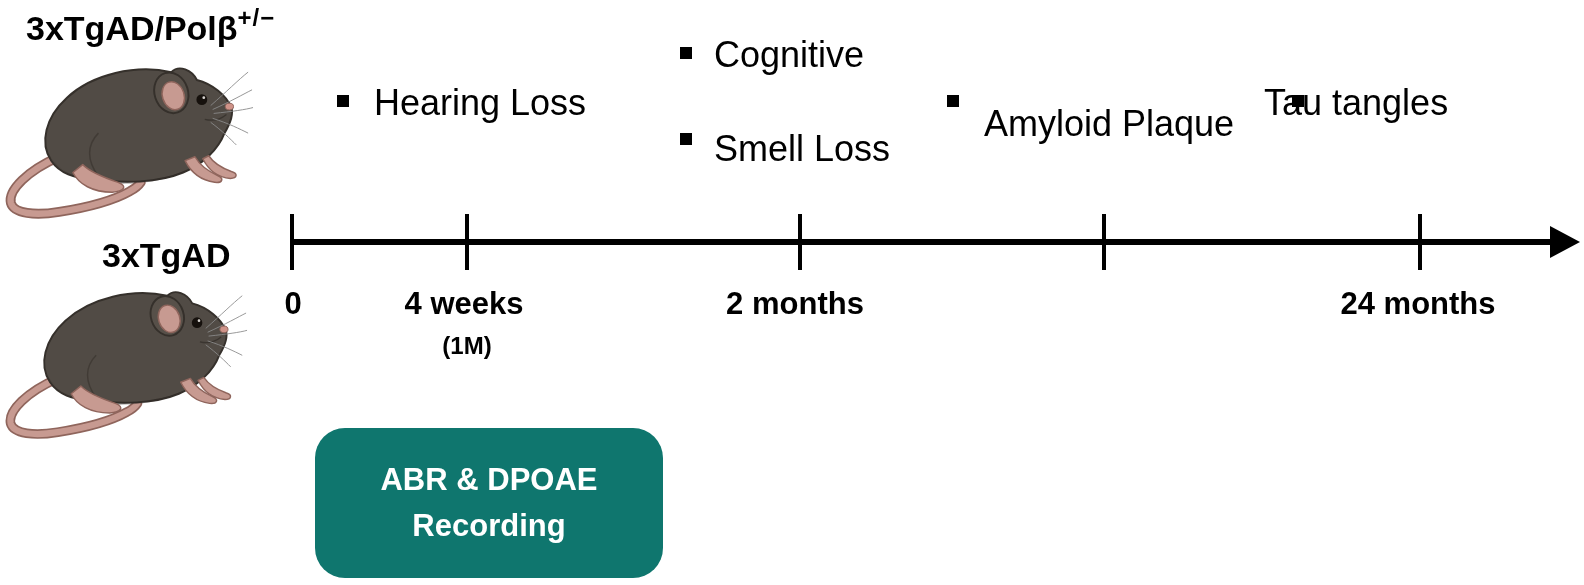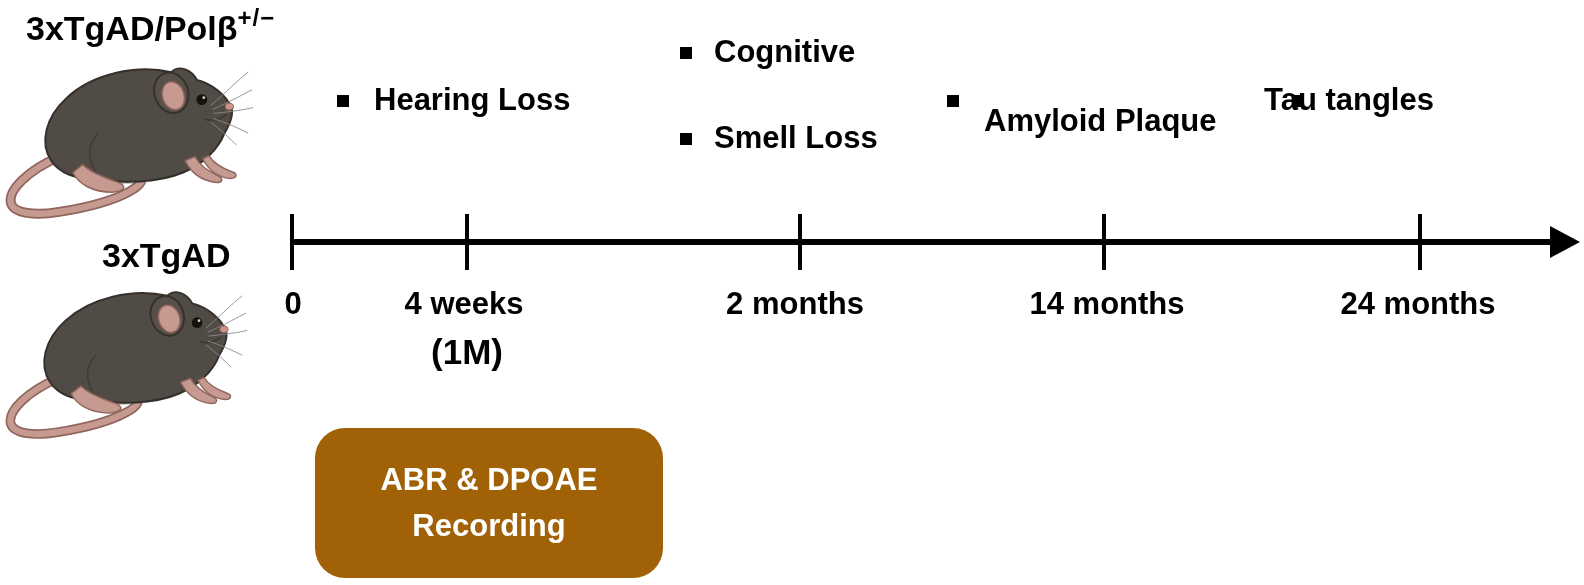--- a/index.html
+++ b/index.html
@@ -31,22 +31,22 @@
   .mouse{position:absolute;}
   .m1{left:2px;top:62px;width:252px;height:158px;}
   .m2{left:2px;top:286px;width:246px;height:154px;}
   .bullet{
     position:absolute;
     width:12px;height:12px;
     background:#000;
   }
   .mtext{
     position:absolute;
-    font-size:31px;
-    font-weight:bold;
+    font-size:36px;
+    font-weight:normal;
     white-space:nowrap;
     color:#000;
   }
   .tl-line{
     position:absolute;
     left:292px;top:239px;
     width:1264px;height:6px;
     background:#000;
   }
   .tl-arrow{
@@ -70,21 +70,21 @@
     font-size:31px;
     font-weight:bold;
     white-space:nowrap;
     text-align:center;
     color:#000;
   }
   .tick-sub{
     position:absolute;
     top:332px;
     transform:translateX(-50%);
-    font-size:35px;
+    font-size:24px;
     font-weight:bold;
     white-space:nowrap;
     color:#000;
   }
   .callout{
     position:absolute;
     left:315px;top:428px;
     width:348px;height:150px;
     background:#c24d4d;
     border-radius:30px;
@@ -164,42 +164,41 @@
     <use href="#mouse-shape"></use>
   </svg>
 
   <span class="bullet" style="left:337px;top:95px;"></span>
   <div class="mtext" style="left:374px;top:82px;">Hearing Loss</div>
 
   <span class="bullet" style="left:680px;top:47px;"></span>
   <div class="mtext" style="left:714px;top:34px;">Cognitive</div>
 
   <span class="bullet" style="left:680px;top:133px;"></span>
-  <div class="mtext" style="left:714px;top:120px;">Smell Loss</div>
+  <div class="mtext" style="left:714px;top:128px;">Smell Loss</div>
 
   <span class="bullet" style="left:947px;top:95px;"></span>
   <div class="mtext" style="left:984px;top:82px;margin-top:21px;">Amyloid Plaque</div>
 
   <span class="bullet" style="left:1292px;top:95px;"></span>
   <div class="mtext" style="left:1264px;top:82px;">Tau tangles</div>
 
   <div class="tl-line"></div>
   <div class="tl-arrow"></div>
 
   <div class="tick" style="left:290px;"></div>
   <div class="tick" style="left:465px;"></div>
   <div class="tick" style="left:798px;"></div>
   <div class="tick" style="left:1102px;"></div>
   <div class="tick" style="left:1418px;"></div>
 
   <div class="tick-label" style="left:293px;">0</div>
   <div class="tick-label" style="left:464px;">4 weeks</div>
   <div class="tick-sub" style="left:467px;">(1M)</div>
   <div class="tick-label" style="left:795px;">2 months</div>
-  <div class="tick-label" style="left:1107px;">14 months</div>
   <div class="tick-label" style="left:1418px;">24 months</div>
 
-  <div class="callout" style="background: #a16207; color: rgb(255, 255, 255);">
+  <div class="callout" style="background: #0f766e; color: rgb(255, 255, 255);">
     <div>ABR &amp; DPOAE</div>
     <div>Recording</div>
   </div>
 
 </div>
 
 </body></html>

